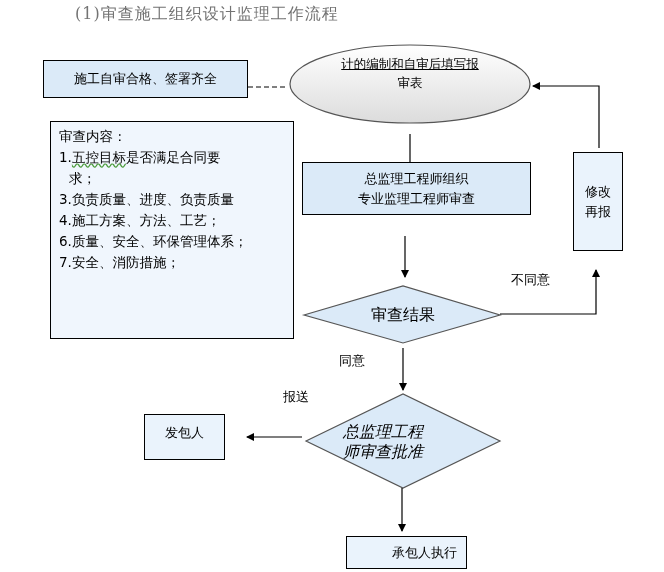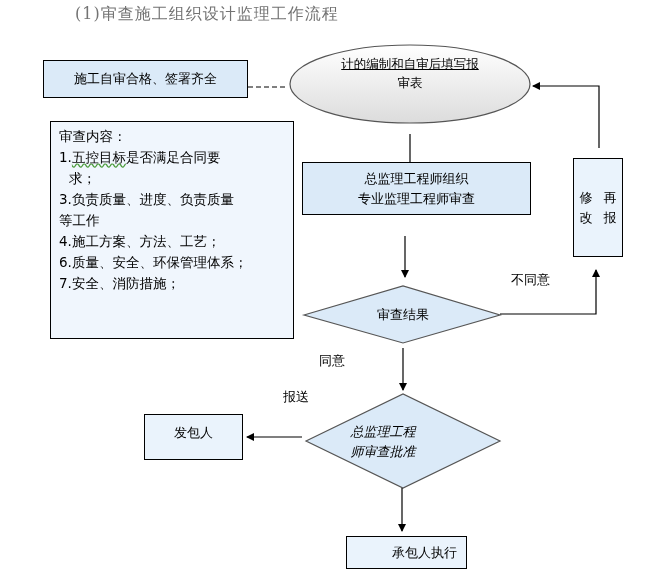--- a/index.html
+++ b/index.html
@@ -4,21 +4,21 @@
 <style>
   html, body { margin:0; padding:0; background:#ffffff; }
   body { width:664px; height:572px; position:relative; overflow:hidden;
          font-family:"DejaVu Sans", "Liberation Sans", sans-serif; color:#000; }
   .abs { position:absolute; }
   .title { left:75px; top:4px; font-family:"DejaVu Serif","Liberation Serif",serif; font-size:16px; letter-spacing:1px; color:#737373; }
   .box { position:absolute; border:1.5px solid #000; box-sizing:border-box; display:flex; align-items:center; justify-content:center; text-align:center; font-size:13px; line-height:20px; }
   .blue { background:#dbeaf8; }
   .lightblue { background:#eaf3fc; }
   .wiring { position:absolute; left:0; top:0; }
-  .node-text { position:absolute; text-align:center; font-size:13px; line-height:20px; }
+  .node-text { position:absolute; text-align:center; font-size:16px; line-height:20px; }
   .u { text-decoration:underline; }
   .label { position:absolute; font-size:13px; }
   .review-list { position:absolute; left:41px; top:121px; width:244px; height:218px; border:1.5px solid #000; box-sizing:border-box; background:#f0f6fd; padding:4px 4px 0 8px; font-size:13.5px; line-height:21px;margin-left:9px; }
   .review-list div { white-space:nowrap; }
   .indent { padding-left:10px; }
   .wavy { text-decoration:underline; text-decoration-style:wavy; text-decoration-color:#4a9a3a; }
 </style>
 </head>
 <body>
 
@@ -67,48 +67,47 @@
 <div class="node-text" style="left:300px; top:54px; width:220px; font-size:12.5px; line-height:19px;">
   <div class="u">计的编制和自审后填写报</div>
   <div>审表</div>
 </div>
 
 <div class="review-list">
   <div>审查内容：</div>
   <div><span>1.</span><span class="u wavy">五控目标</span><span>是否满足合同要</span></div>
   <div class="indent">求；</div>
   <div><span>3.</span><span>负责质量、进度、负责质量</span></div>
-  <div>等工作</div>
   <div><span>4.</span><span>施工方案、方法、工艺；</span></div>
   <div><span>6.</span><span>质量、安全、环保管理体系；</span></div>
   <div><span>7.</span><span>安全、消防措施；</span></div>
 </div>
 
 <div class="box blue" style="left:286px; top:162px; width:229px; height:53px; flex-direction:column;margin-left:16px;">
   <div>总监理工程师组织</div>
   <div>专业监理工程师审查</div>
 </div>
 
-<div class="box lightblue" style="left:573px; top:152px; width:50px; height:99px; flex-direction:row;margin-top:6px;">
+<div class="box lightblue" style="left:573px; top:152px; width:50px; height:99px; flex-direction:column;">
   <div>修改</div>
   <div>再报</div>
 </div>
 
 <div class="node-text" style="left:353px; top:305px; width:100px;">审查结果</div>
 
 <div class="label" style="left:511px; top:271px;">不同意</div>
 
-<div class="label" style="left:319px; top:352px;">同意</div>
+<div class="label" style="left:339px; top:352px;">同意</div>
 
 <div class="label" style="left:266px; top:388px;margin-left:17px;">报送</div>
 
 <div class="node-text" style="left:333px; top:422px; width:100px;font-style:italic;">
   <div>总监理工程</div>
   <div>师审查批准</div>
 </div>
 
-<div class="box lightblue" style="left:144px; top:414px; width:99px; height:46px; align-items:flex-start; padding-top:8px;">
+<div class="box lightblue" style="left:144px; top:414px; width:81px; height:46px; align-items:flex-start; padding-top:8px;">
   <span>发包人</span>
 </div>
 
 <div class="box lightblue" style="left:346px; top:536px; width:121px; height:33px;padding-left:36px;">
   <span>承包人执行</span>
 </div>
 
 </body></html>

